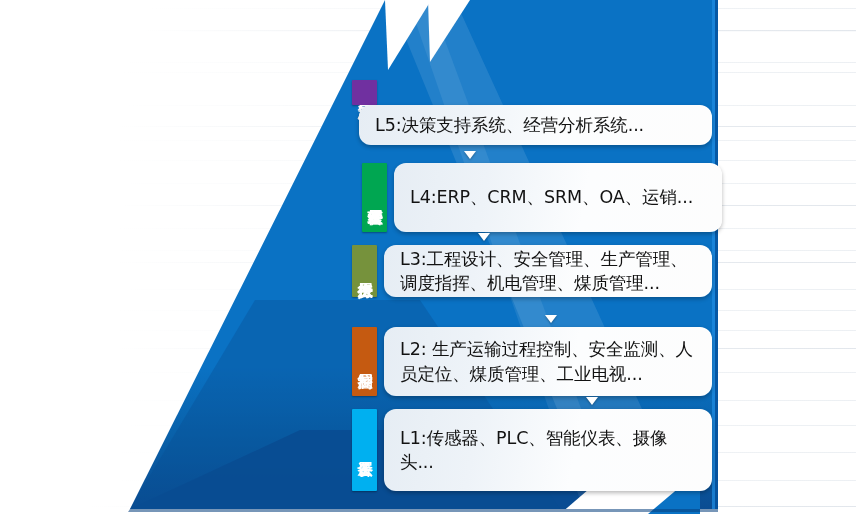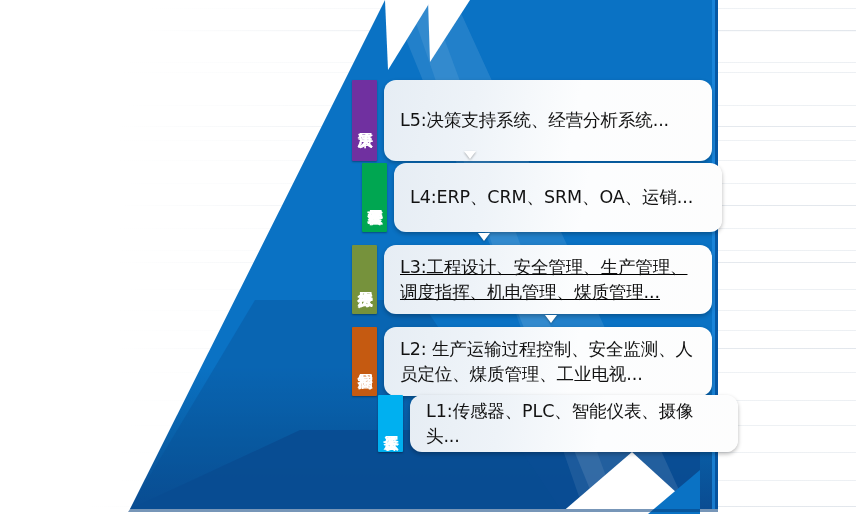--- a/index.html
+++ b/index.html
@@ -172,61 +172,61 @@
     <path d="M700,514 L700,470 L648,514 Z" fill="#0A72C4"></path>
 
     <rect x="712" y="0" width="3" height="509" fill="#1F8BE0" opacity="0.75"></rect>
     <rect x="715" y="0" width="3" height="509" fill="#0653A0" opacity="0.85"></rect>
 
     <path d="M130,509 L718,509 L718,512 L128,512 Z" fill="#08407E" opacity="0.55"></path>
   </svg>
 
   <div class="layers">
 
-    <div class="layer-row" style="top:80px; height:81px; width:360px;">
+    <div class="layer-row" style="top:80px; height:65px; width:360px;flex-direction:column;">
       <div class="layer-tab" style="background:#7030A0;">
         <span class="layer-tab-text">决策层</span>
       </div>
       <div class="layer-card">
         <span class="layer-card-text">L5:决策支持系统、经营分析系统...</span>
       </div>
     </div>
     <div class="gap-arrow" style="left:464px; top:151px;"></div>
 
     <div class="layer-row" style="top:163px; height:69px; width:360px;padding-left:10px;">
       <div class="layer-tab" style="background:#00A651;">
         <span class="layer-tab-text">经营管理层</span>
       </div>
       <div class="layer-card">
         <span class="layer-card-text">L4:ERP、CRM、SRM、OA、运销...</span>
       </div>
     </div>
     <div class="gap-arrow" style="left:478px; top:233px;"></div>
 
-    <div class="layer-row" style="top:245px; height:69px; width:360px;text-decoration:underline;">
+    <div class="layer-row" style="top:245px; height:52px; width:360px;">
       <div class="layer-tab" style="background:#76923C;">
         <span class="layer-tab-text">生产执行层</span>
       </div>
       <div class="layer-card">
         <span class="layer-card-text">L3:工程设计、安全管理、生产管理、调度指挥、机电管理、煤质管理...</span>
       </div>
     </div>
     <div class="gap-arrow" style="left:545px; top:315px;"></div>
 
     <div class="layer-row" style="top:327px; height:69px; width:360px;">
       <div class="layer-tab" style="background:#C55A11;">
         <span class="layer-tab-text">控制层</span>
       </div>
       <div class="layer-card">
         <span class="layer-card-text">L2: 生产运输过程控制、安全监测、人员定位、煤质管理、工业电视...</span>
       </div>
     </div>
     <div class="gap-arrow" style="left:586px; top:397px;"></div>
 
-    <div class="layer-row" style="top:395px; height:57px; width:360px;margin-left:26px;">
+    <div class="layer-row" style="top:409px; height:82px; width:360px;">
       <div class="layer-tab" style="background:#00B0F0;">
         <span class="layer-tab-text">设备层</span>
       </div>
       <div class="layer-card">
         <span class="layer-card-text">L1:传感器、PLC、智能仪表、摄像头...</span>
       </div>
     </div>
 
   </div>
 </div>

